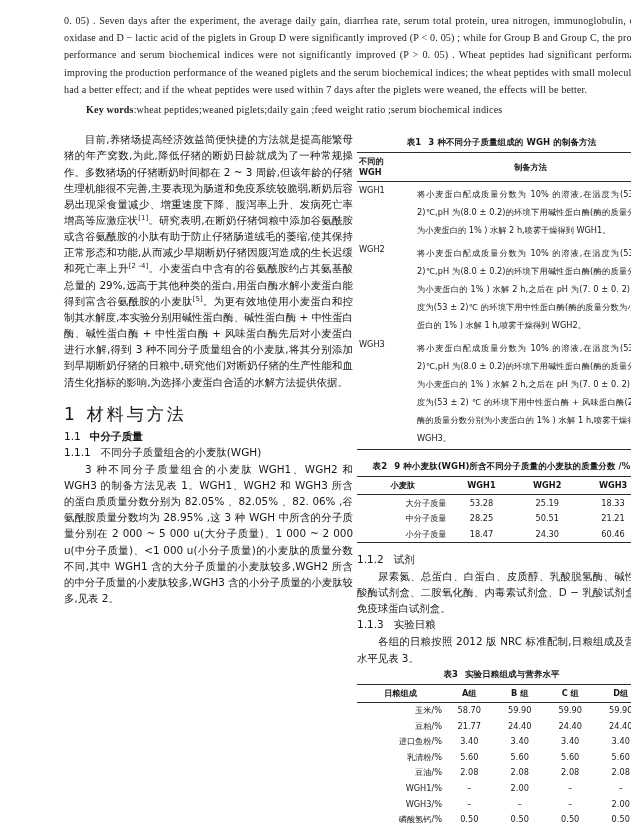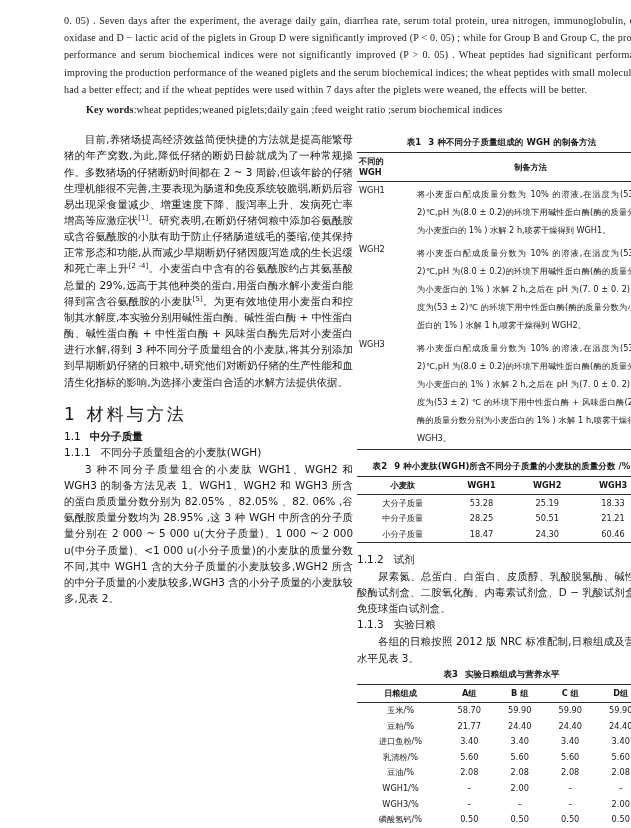--- a/index.html
+++ b/index.html
@@ -157,21 +157,21 @@
     text-align: justify;
     text-justify: inter-ideograph;
     vertical-align: top;
     line-height: 18px;
     padding-top: 3px;
     padding-bottom: 2px;
   }
   table.t1 tbody tr td { border: none; }
 
   
-  table.t2 td.rowlabel, table.t3 td.rowlabel { text-align: center; }
+  table.t2 td.rowlabel, table.t3 td.rowlabel { text-align: right; }
 </style>
 </head>
 <body>
 
 <div class="page">
 
   <div class="abstract">
     <p>0. 05) . Seven days after the experiment, the average daily gain, diarrhea rate, serum total protein, urea nitrogen, immunoglobulin, diamine oxidase and D − lactic acid of the piglets in Group D were significantly improved (P &lt; 0. 05) ; while for Group B and Group C, the production performance and serum biochemical indices were not significantly improved (P &gt; 0. 05) . Wheat peptides had significant performance on improving the production performance of the weaned piglets and the serum biochemical indices; the wheat peptides with small molecular mass had a better effect; and if the wheat peptides were used within 7 days after the piglets were weaned, the effects will be better.</p>
     <p class="keywords">
       <span class="kw-label">Key words</span><span>:wheat peptides;weaned piglets;daily gain ;feed weight ratio ;serum biochemical indices</span>

